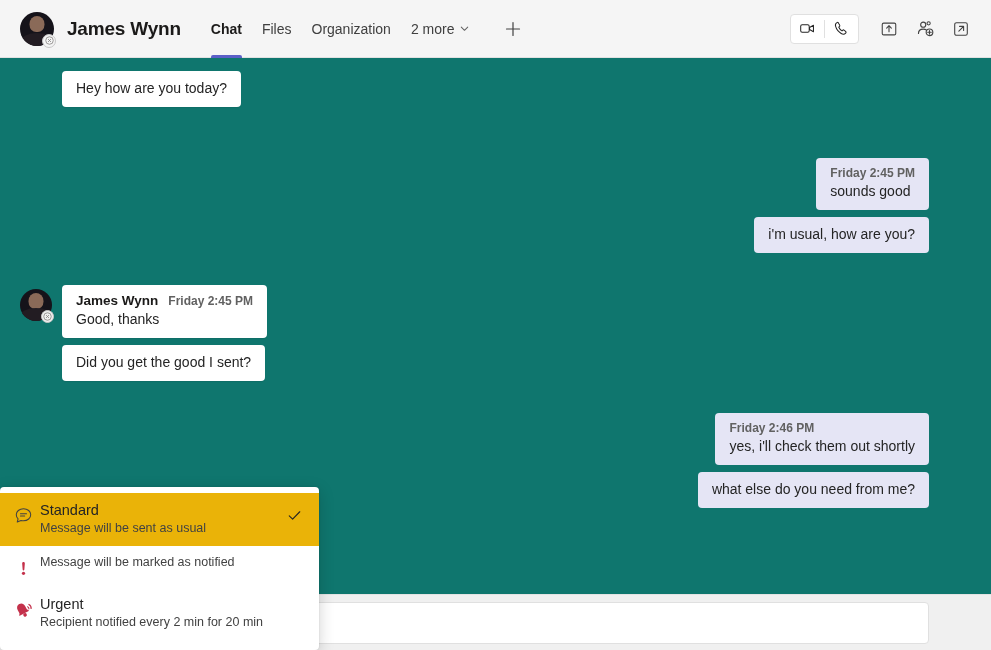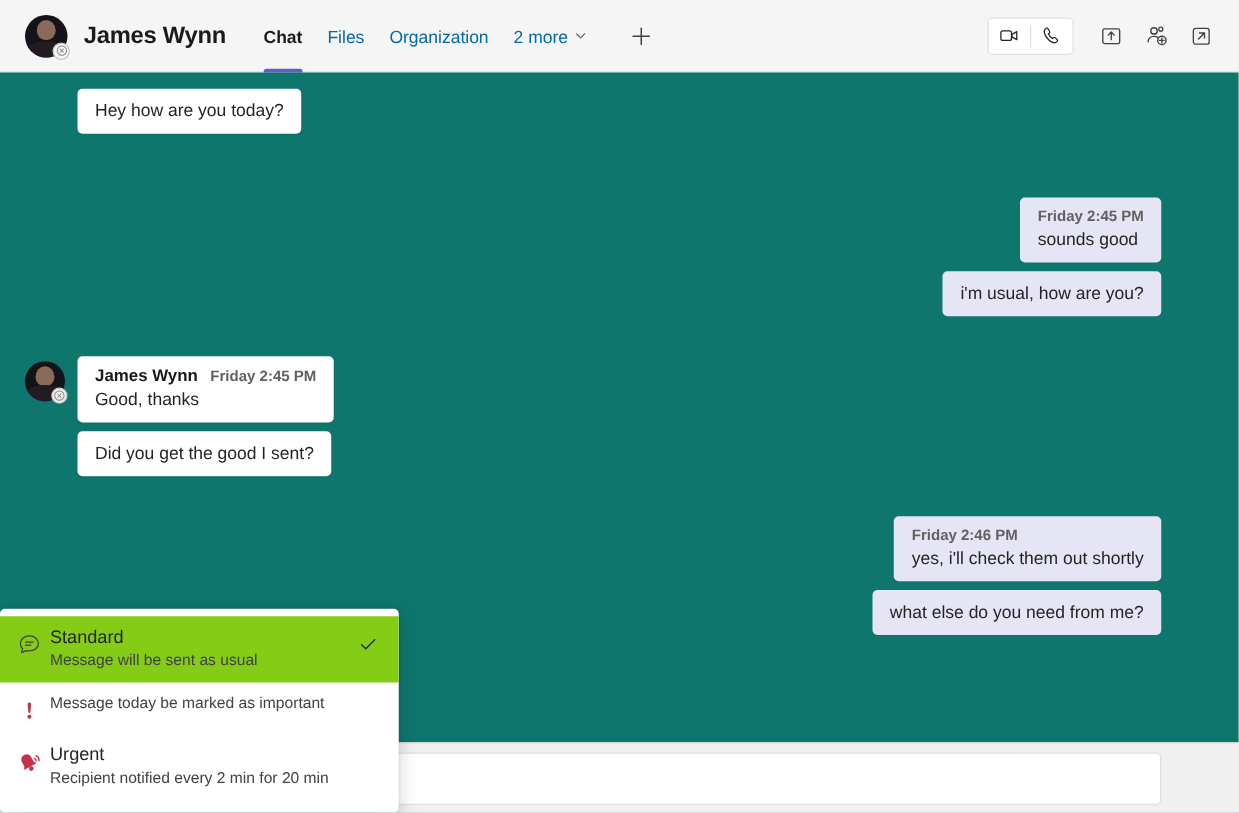--- a/index.html
+++ b/index.html
@@ -104,21 +104,21 @@
   }
 
   .tabs {
     display: flex;
     align-items: center;
     height: 42px;
   }
   .tab {
     position: relative;
     font-size: 14px;
-    color: #0369a1;
+    color: #404040;
     padding: 0 10px;
     height: 58px;
     display: flex;
     align-items: center;
     cursor: pointer;
     white-space: nowrap;
   }
   .tab.active {
     color: #1b1a19;
     font-weight: bold;
@@ -312,21 +312,21 @@
     overflow: hidden;
     z-index: 50;
   }
   .menu-item {
     display: flex;
     align-items: flex-start;
     padding: 8px 14px 9px 14px;
     cursor: pointer;
     position: relative;
   }
-  .menu-item.selected { background: #84cc16; }
+  .menu-item.selected { background: #eab308; }
   .menu-ico {
     width: 26px;
     flex: none;
     display: flex;
     align-items: center;
     justify-content: flex-start;
     padding-top: 5px;
     color: #424242;
   }
   .menu-txt { flex: 1; min-width: 0; }
@@ -554,21 +554,21 @@
     </div>
 
     <div class="menu-item">
       <div class="menu-ico">
         <svg width="19" height="19" viewBox="0 0 20 20">
           <path d="M10 3.2 C10.9 3.2 11.5 3.9 11.4 4.8 L10.9 11 C10.85 11.6 10.5 12 10 12 C9.5 12 9.15 11.6 9.1 11 L8.6 4.8 C8.5 3.9 9.1 3.2 10 3.2 Z" fill="#c4314b"></path>
           <circle cx="10" cy="15.1" r="1.7" fill="#c4314b"></circle>
         </svg>
       </div>
       <div class="menu-txt">
-        <div class="menu-sub">Message today be marked as important</div>
+        <div class="menu-sub">Message will be marked as notified</div>
       </div>
       <div class="menu-check"></div>
     </div>
 
     <div class="menu-item">
       <div class="menu-ico">
         <svg width="20" height="20" viewBox="0 0 20 20">
           <g transform="rotate(-28 9 11)">
             <path d="M9 3.1 C11.5 3.1 13.2 4.9 13.2 7.5 L13.2 11.3 L14.6 13.6 L3.4 13.6 L4.8 11.3 L4.8 7.5 C4.8 4.9 6.5 3.1 9 3.1 Z" fill="#c4314b"></path>
             <circle cx="9" cy="15.4" r="1.8" fill="#c4314b"></circle>

